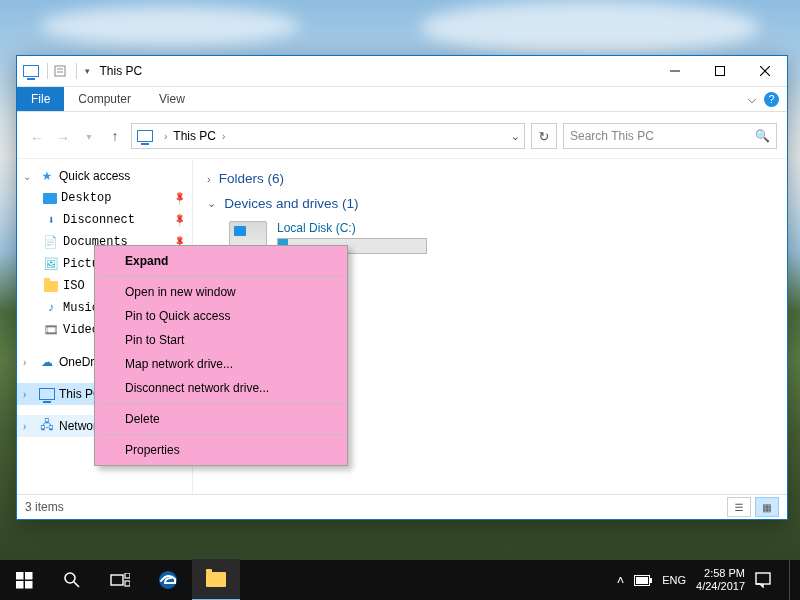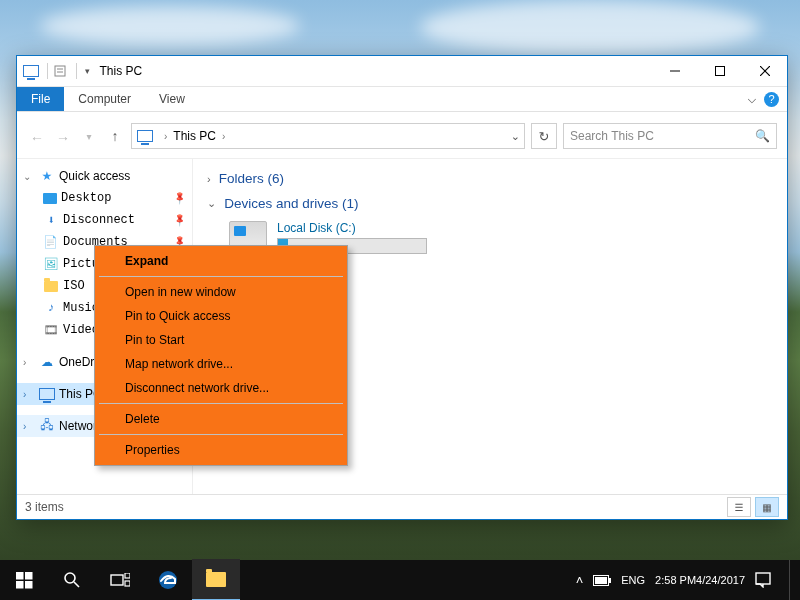--- a/index.html
+++ b/index.html
@@ -154,41 +154,41 @@
     display:flex;align-items:center;padding:0 8px;font-size:12px;color:#555;
   }
   .statusbar .spacer{flex:1}
   .view-btn{width:22px;height:18px;border:1px solid #cfcfcf;margin-left:4px;display:flex;align-items:center;justify-content:center;font-size:10px;color:#555;}
   .view-btn.active{background:#cce8ff;border-color:#99ccee;}
   
   .ctx {
     position:absolute;
     left: 94px; top: 245px;
     width: 248px;
-    background:#f97316;
+    background:#f9a8d4;
     border:1px solid #a0a0a0;
     box-shadow: 4px 4px 6px rgba(0,0,0,0.25);
     padding: 3px 2px;
     font-size:12px;
     z-index: 50;
   }
   .ctx-item { padding:5px 12px 5px 28px; color:#000;}
   .ctx-item.bold { font-weight:600;}
   .ctx-sep { height:1px;background:#c0c0c0;margin:3px 2px;}
   
   .taskbar {
     position:absolute;left:0;right:0;bottom:0;height:40px;
     background:#101010;
     display:flex;align-items:center;
     color:#fff;
   }
   .task-btn{width:48px;height:40px;display:flex;align-items:center;justify-content:center;font-size:16px;color:#fff;}
   .task-btn.active{background:#2a2a2a;border-bottom:2px solid #76b9ed;}
   .tray{margin-left:auto;display:flex;align-items:center;padding-right:4px;gap:10px;font-size:11px;color:#fff;}
-  .tray .clock{display:flex;align-items:flex-end;line-height:13px;font-size:11px;}
+  .tray .clock{display:flex;flex-direction:column;align-items:flex-end;line-height:13px;font-size:11px;}
   .tray-ic{font-size:13px;color:#fff;}
   .showdesk{width:6px;height:40px;border-left:1px solid #444;margin-left:8px;}
   
   .mon-icon{display:inline-block;width:14px;height:10px;border:1.5px solid currentColor;position:relative}
   .mon-icon::after{content:"";position:absolute;left:3px;right:3px;bottom:-4px;height:2px;background:currentColor}
   .folder-yellow{display:inline-block;width:14px;height:11px;background:#ffd15c;border-radius:1px;position:relative}
   .folder-yellow::before{content:"";position:absolute;left:0;top:-3px;width:6px;height:3px;background:#ffd15c;border-radius:1px 1px 0 0}
   svg{display:block}
 </style>
 </head>

